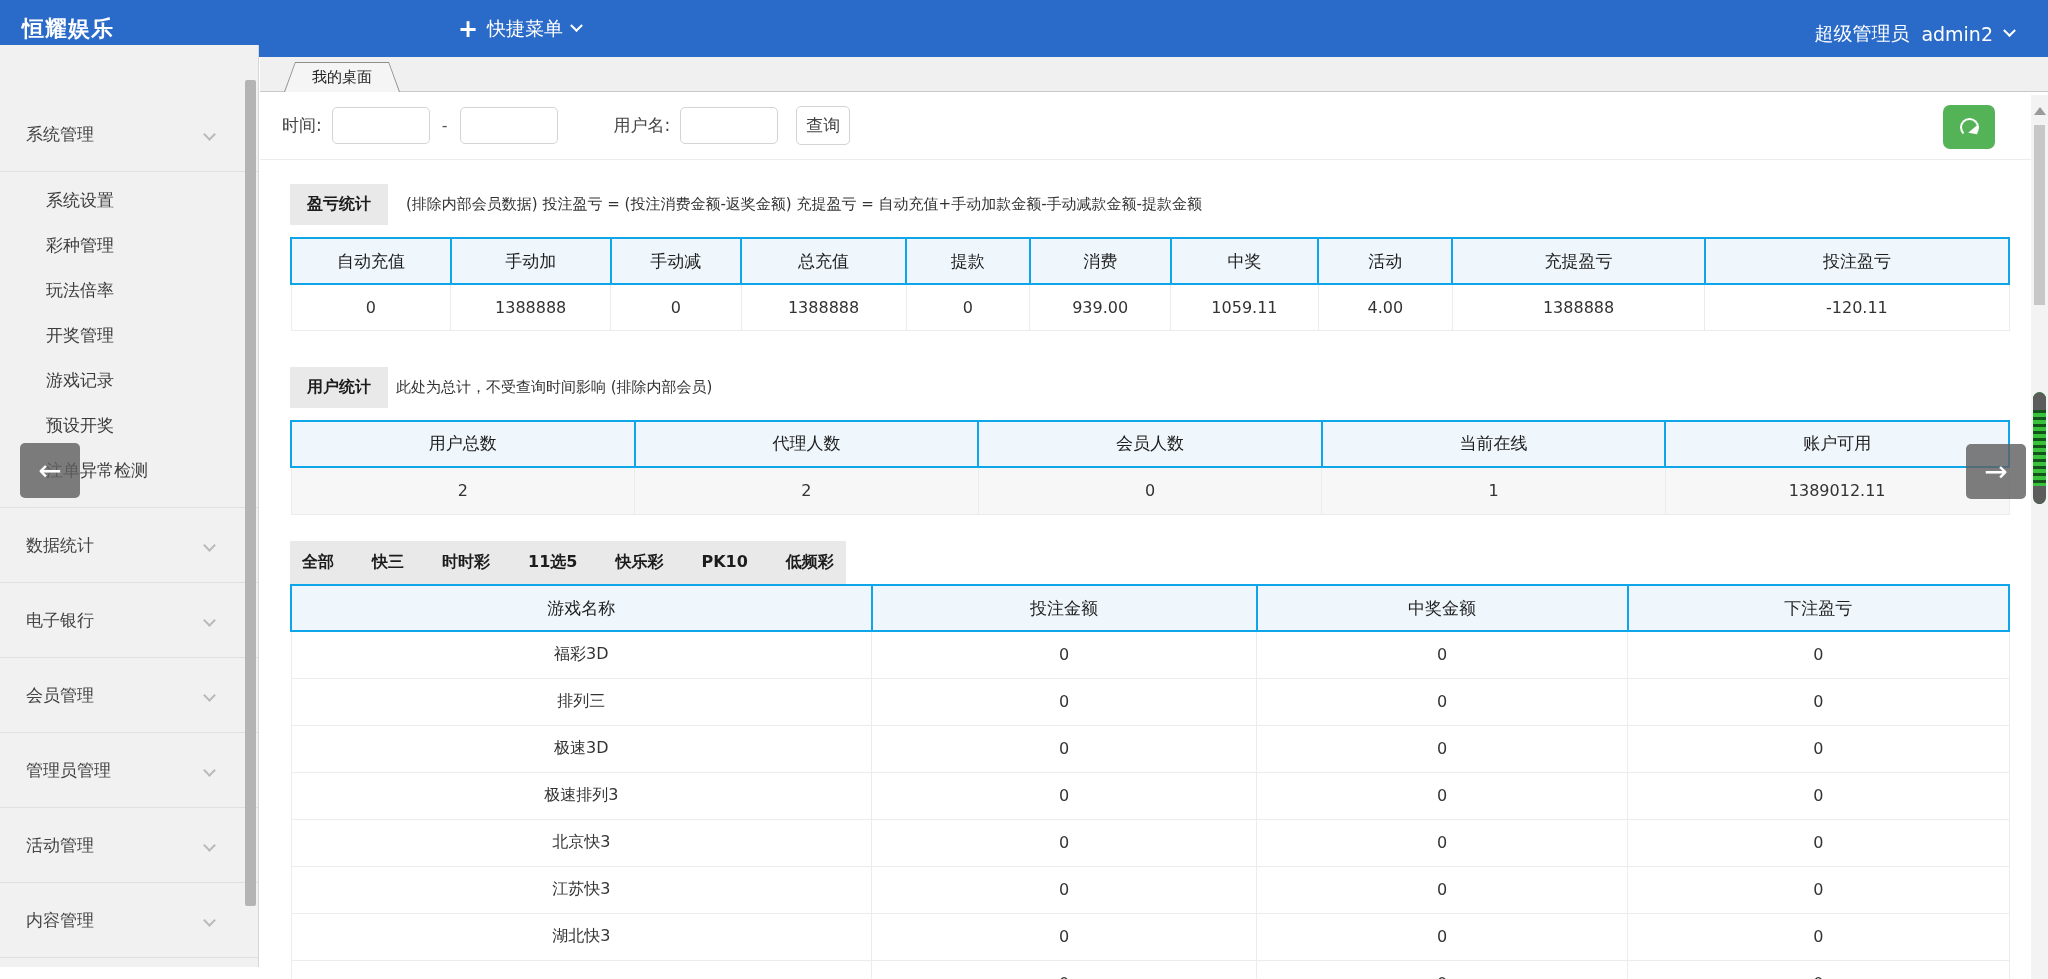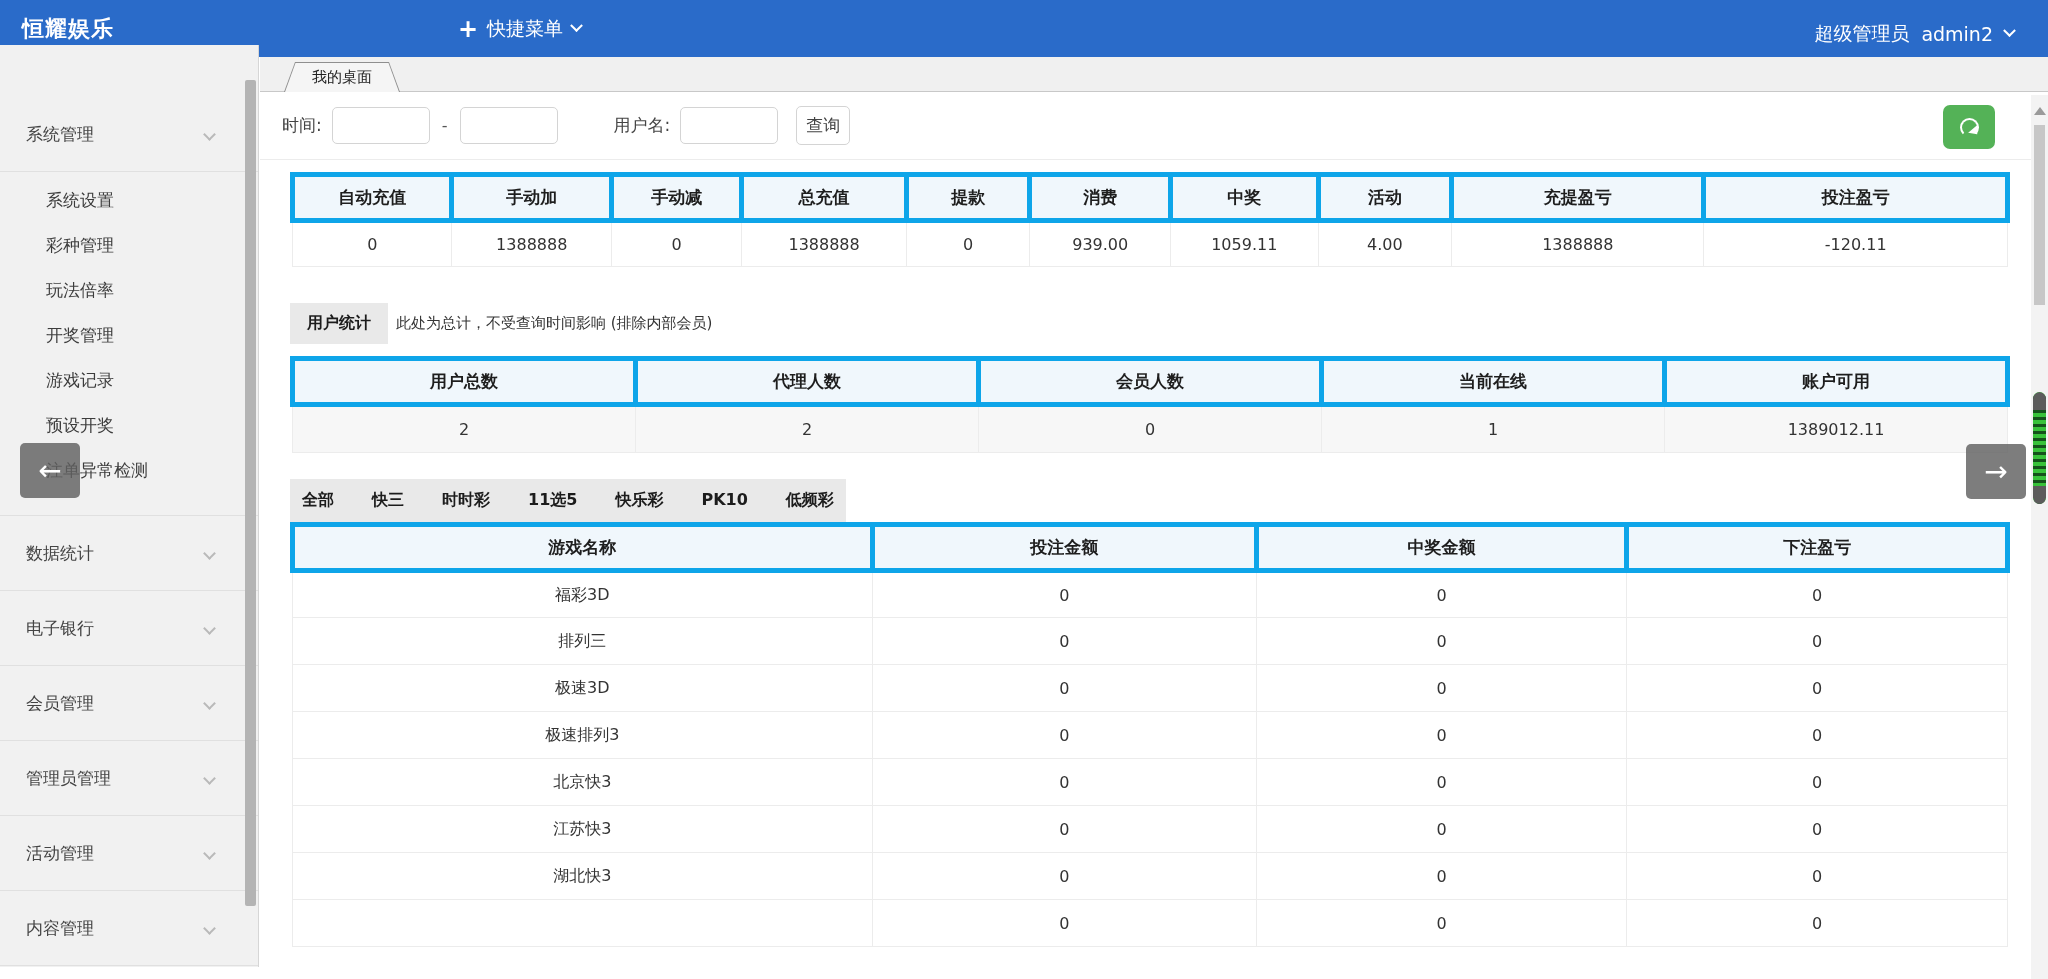--- a/index.html
+++ b/index.html
@@ -12,21 +12,21 @@
   .topbar { position:absolute; left:0; top:0; width:2048px; height:57px; background:var(--topbar-bg,#2a6bc9); color:#fff; }
   .brand { position:absolute; left:22px; top:14px; font-size:22px; font-weight:700; letter-spacing:1px; }
   .quickmenu { position:absolute; left:458px; top:0; height:57px; display:flex; align-items:center; gap:9px; font-size:19px; cursor:pointer; }
   .plus-ic { font-size:24px; font-weight:700; line-height:1; }
   .chev { width:9px; height:9px; border-right:2px solid #fff; border-bottom:2px solid #fff; transform:rotate(45deg) translate(-2px,-2px); display:inline-block; }
   .usermenu { position:absolute; right:34px; top:0; height:67px; display:flex; align-items:center; gap:12px; font-size:19px; cursor:pointer; }
   
   .sidebar { position:absolute; left:0; top:45px; width:259px; height:922px; background:#f1f1f1; border-right:1px solid #d6d6d6; padding-top:52px; overflow:hidden; }
   .side-group-header { height:75px; display:flex; align-items:center; justify-content:space-between; padding:0 30px 0 26px; border-bottom:1px solid #e0e0e0; font-size:17px; color:#444; cursor:pointer; }
   .side-group-header .chev { border-color:#b9b9b9; transform:rotate(45deg); margin-right:14px; }
-  .side-sub { list-style:none; border-bottom:1px solid #e0e0e0; padding:6px 0 22px; }
+  .side-sub { list-style:none; border-bottom:1px solid #e0e0e0; padding:6px 0 14px; }
   .side-sub li { height:45px; display:flex; align-items:center; padding-left:46px; font-size:17px; color:#3c3c3c; font-weight:500; cursor:pointer; }
   .side-thumb { position:absolute; left:245px; top:80px; width:11px; height:826px; background:#b4b4b4; border-radius:2px; }
   .collapse-handle { position:absolute; left:260px; top:488px; width:22px; height:58px; background:#e4e4e4; border:1px solid #d0d0d0; border-left:none; border-radius:0 6px 6px 0; display:flex; align-items:center; justify-content:center; cursor:pointer; }
   .collapse-handle .tri { width:0; height:0; border-top:7px solid transparent; border-bottom:7px solid transparent; border-right:9px solid #bdbdbd; }
   
   .main { position:absolute; left:260px; top:57px; right:0; bottom:0; background:#fff; }
   .tabbar { height:35px; background:#f0f0f0; border-bottom:1px solid #c8c8c8; position:relative; }
   .tab { position:absolute; left:24px; bottom:-1px; width:116px; height:30px; }
   .tab .shape-outer { position:absolute; inset:0; background:#8f8f8f; clip-path:polygon(11px 0,105px 0,116px 30px,0 30px); }
   .tab .shape-inner { position:absolute; inset:1px 1px 0 1px; background:#f5f5f5; clip-path:polygon(10.5px 0,103.5px 0,114px 29px,0 29px); display:flex; align-items:center; justify-content:center; font-size:15px; color:#222; }
@@ -39,21 +39,21 @@
   .refresh-btn { position:absolute; right:53px; top:13px; width:52px; height:44px; background:var(--green,#54b257); border:none; border-radius:7px; cursor:pointer; display:flex; align-items:center; justify-content:center; }
   .refresh-ic { width:19px; height:19px; border:2px solid #fff; border-radius:50%; border-bottom-color:transparent; position:relative; display:block; }
   .refresh-ic::after { content:""; position:absolute; right:-4px; bottom:0; width:0; height:0; border-left:6px solid transparent; border-right:6px solid transparent; border-top:7px solid #fff; transform:rotate(-40deg); }
   .content { padding-left:30px; }
   .section-head { margin-top:24px; display:flex; align-items:center; gap:18px; }
   .section-head.second { margin-top:36px;gap:8px; }
   .chip { background:#e9e9e9; padding:10px 17px; font-weight:700; font-size:16px; color:#1c1c1c; }
   .note { font-size:15px; color:#333; }
   
   table.stat { width:1720px; border-collapse:collapse; table-layout:fixed; margin-top:12px; border-top:2px solid var(--accent,#2c6fc4); background:#fff; }
-  table.stat th { background:#f0f7fc; font-size:17px; font-weight:700; color:#1e1e1e; height:46px; border:5px solid #0ea5e9; }
+  table.stat th { background:#f0f7fc; font-size:17px; font-weight:400; color:#1e1e1e; height:46px; border:2px solid #0ea5e9; }
   table.stat td { font-size:16px; color:#333; text-align:center; height:46px; border:1px solid #ececec; background:#fff; }
   table.t-user td { background:#f7f7f7; height:48px; }
   table.t-game { margin-top:0; }
   table.t-game td { height:47px; }
   .game-tabs { margin-top:26px; display:inline-flex; gap:38px; background:#e9e9e9; padding:11px 12px; }
   .game-tabs span { font-weight:700; font-size:16px; color:#1c1c1c; cursor:pointer; }
   td.relcell { position:relative; }
   
   .nav-arrow { position:absolute; width:60px; height:55px; background:rgba(96,96,96,.82); border-radius:5px; color:#fff; font-size:28px; display:flex; align-items:center; justify-content:center; cursor:pointer; user-select:none; }
   .nav-left { left:20px; top:443px; }
@@ -146,20 +146,24 @@
       <span class="gap"></span>
       <label>用户名:</label>
       <input type="text" style="">
       <button class="search-btn">查询</button>
       <button class="refresh-btn">
         <span class="refresh-ic"></span>
       </button>
     </div>
 
     <div class="content">
+      <div class="section-head">
+        <span class="chip">盈亏统计</span>
+        <span class="note">(排除内部会员数据)  投注盈亏 = (投注消费金额-返奖金额)   充提盈亏 = 自动充值+手动加款金额-手动减款金额-提款金额</span>
+      </div>
       <table class="stat t-profit" id="profit-table">
           <thead>
             <tr>
               <th style="width: 9.3%;">自动充值</th>
               <th style="width: 9.3%;">手动加</th>
               <th style="width: 7.6%;">手动减</th>
               <th style="width: 9.6%;">总充值</th>
               <th style="width: 7.2%;">提款</th>
               <th style="width: 8.2%;">消费</th>
               <th style="width: 8.6%;">中奖</th>

